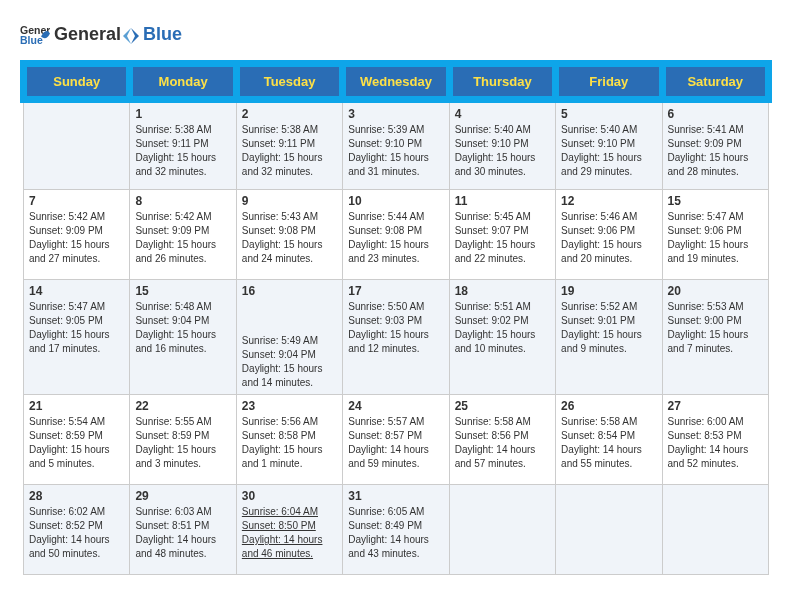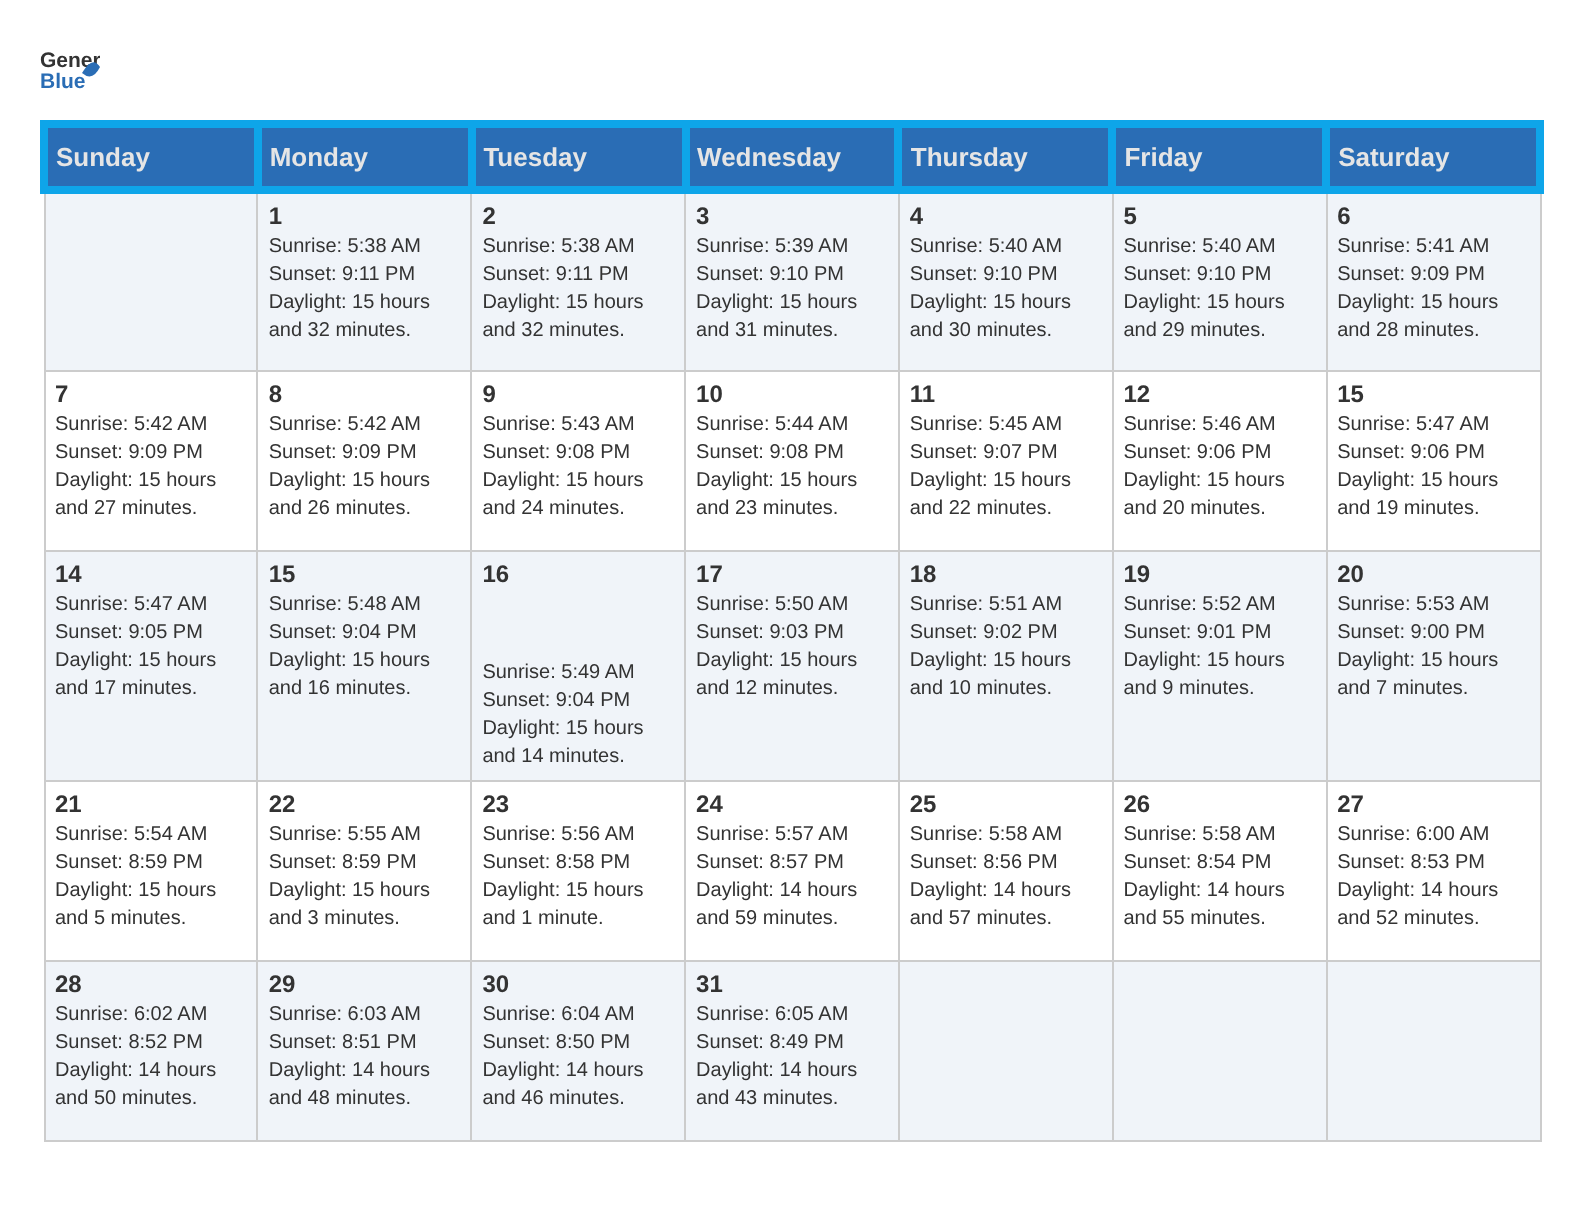--- a/index.html
+++ b/index.html
@@ -38,26 +38,26 @@
       font-size: 16px;
       color: #555;
     }
     table {
       width: 100%;
       border-collapse: collapse;
       table-layout: fixed;
     }
     thead tr th {
       background-color: #2a6db5;
-      color: #e5e5e5;
+      color: #fde047;
       font-size: 13px;
       font-weight: bold;
       padding: 7px 4px;
-      text-align: left;
-      border: 4px solid #0ea5e9;
+      text-align: center;
+      border: 7px solid #0ea5e9;
     }
     tbody tr td {
       border: 1px solid #ccc;
       vertical-align: top;
       padding: 4px 5px;
       font-size: 10.5px;
       color: #333;
       height: 90px;
     }
     tbody tr:nth-child(odd) td {
@@ -80,20 +80,28 @@
 </head>
 <body>
 
 <div class="header-area">
   <div class="logo">
     <svg class="logo-icon" viewBox="0 0 40 40" xmlns="http://www.w3.org/2000/svg">
       <text x="0" y="18" font-size="14" font-weight="bold" fill="#333">General</text>
       <path d="M28 22 Q35 10 40 18 Q35 28 28 22Z" fill="#2a6db5"></path>
       <text x="0" y="32" font-size="14" font-weight="bold" fill="#2a6db5">Blue</text>
     </svg>
+    <div>
+      <span style="font-size:18px;font-weight:bold;">
+        <span style="color:#333;">General</span><svg width="20" height="20" viewBox="0 0 20 20" style="vertical-align:middle;margin-right:2px;">
+            <path d="M10 2 L18 10 L10 18 L14 10 Z" fill="#2a6db5"></path>
+            <path d="M10 2 L2 10 L10 18 L6 10 Z" fill="#5a9fd4"></path>
+          </svg><span style="color:#2a6db5;">Blue</span>
+      </span>
+    </div>
   </div>
   <div class="title-area">
     <div class="main-title"></div>
     <div class="subtitle"></div>
   </div>
 </div>
 
 <table>
   <thead>
     <tr>
@@ -315,21 +323,21 @@
         </td>
         <td>
           <span class="day-number">29</span>
           <div class="cell-content" style="white-space: pre-line;">Sunrise: 6:03 AM
 Sunset: 8:51 PM
 Daylight: 14 hours
 and 48 minutes.</div>
         </td>
         <td>
           <span class="day-number">30</span>
-          <div class="cell-content" style="white-space: pre-line;">Sunrise: 6:04 AM
+          <div class="cell-content" style="white-space: pre-line; text-decoration: underline;">Sunrise: 6:04 AM
 Sunset: 8:50 PM
 Daylight: 14 hours
 and 46 minutes.</div>
         </td>
         <td>
           <span class="day-number">31</span>
           <div class="cell-content" style="white-space: pre-line;">Sunrise: 6:05 AM
 Sunset: 8:49 PM
 Daylight: 14 hours
 and 43 minutes.</div>

